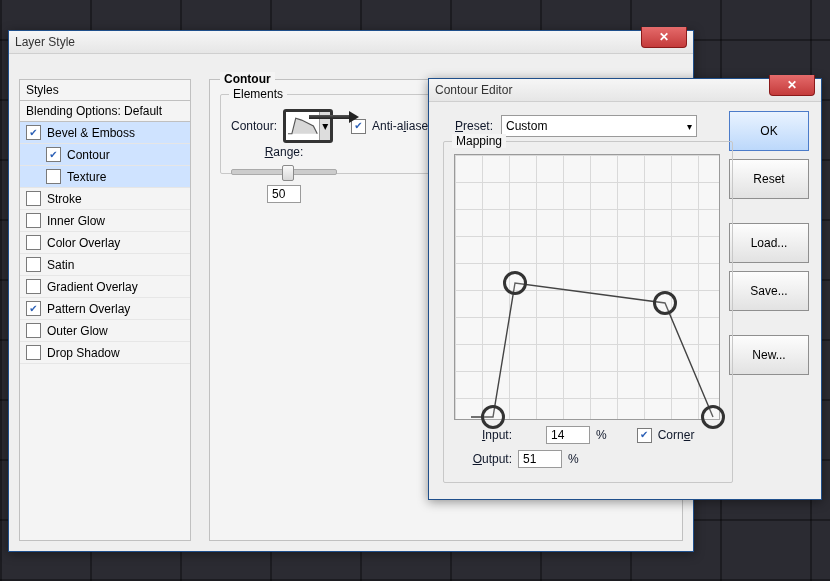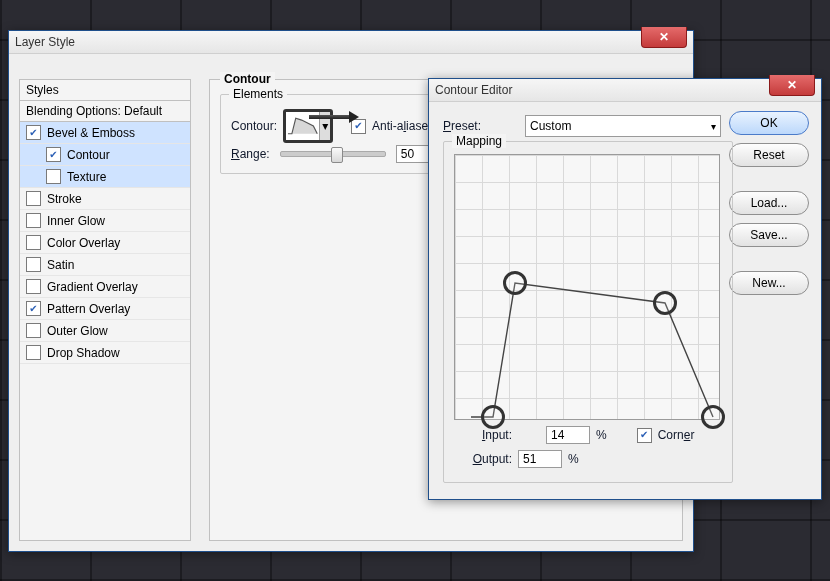--- a/index.html
+++ b/index.html
@@ -117,34 +117,34 @@
   }
   .slider-thumb {
     position: absolute; top: -5px; left: 50px; width: 10px; height: 14px;
     background: linear-gradient(#fafafa,#d8d8d8); border:1px solid #8a8a8a; border-radius:2px;
   }
   .txt {
     height: 18px; border: 1px solid #9a9a9a; background: #fff; padding: 0 4px;
     font-size: 12px; box-sizing: border-box;
   }
   .btn {
-    height: 22px; padding: 0 8px;
-    border: 1px solid #8f8f8f; border-radius: 12px;
+    height: 22px; padding: 8px 8px;
+    border: 1px solid #8f8f8f; border-radius: 0;
     background: linear-gradient(#fdfdfd,#e2e2e2);
     display: flex; align-items: center; justify-content: center;
     min-width: 62px;
   }
   .btn.primary {
     background: linear-gradient(#e9f3ff,#bcd8fb);
     border-color: #4b7bc9;
   }
   .dropdown {
     height: 20px; border: 1px solid #9a9a9a; background: #fff;
     display: flex; align-items: center; justify-content: space-between;
-    padding: 0 4px; width: 186px; margin-left: 36px;
+    padding: 0 4px; width: 186px;
   }
   .dropdown .caret { font-size: 10px; }
   
   .mapping {
     position: absolute; border: 1px solid #9a9a9a; background: #f7f7f7;
   }
   .mapping .grid {
     position: absolute; inset: 0;
     background-image:
       linear-gradient(#d9d9d9 1px, transparent 1px),
@@ -238,39 +238,39 @@
             <div class="drop">▾</div>
           </div>
           <span style="width:6px;"></span>
           <span class="chk">✔</span>
           <span class="label">Anti-a<span class="u">l</span>iased</span>
         </div>
         <div style="position:absolute; left:88px; top:17px;">
           <div class="arrow-right"></div>
         </div>
 
-        <div class="contour-row" style="position:absolute; left:10px; top:50px; gap:10px;">
+        <div class="contour-row" style="position:absolute; left:10px; top:50px; gap:10px;flex-direction:column;">
           <span class="label"><span class="u">R</span>ange:</span>
           <div class="slider-track">
             <div class="slider-thumb"></div>
           </div>
           <input class="txt" style="width: 34px;" value="50">
         </div>
       </div>
     </div>
   </div>
 </div>
 
 <div class="window" style="left:428px; top:78px; width:392px; height:420px;">
   <div class="titlebar">
     <span class="title">Contour Editor</span>
     <div class="close-btn">✕</div>
   </div>
 
-  <div style="position:absolute; left:14px; top:36px; display:flex; align-items:center; gap:8px;">
+  <div style="position:absolute; left:26px; top:36px; display:flex; align-items:center; gap:8px;">
     <span class="label"><span class="u">P</span>reset:</span>
     <div class="dropdown">
       <span>Custom</span>
       <span class="caret">▾</span>
     </div>
   </div>
 
   <div style="position:absolute; right:12px; top:32px; display:flex; flex-direction:column; gap:8px;">
     <div class="btn primary">OK</div>
     <div class="btn">Reset</div>

